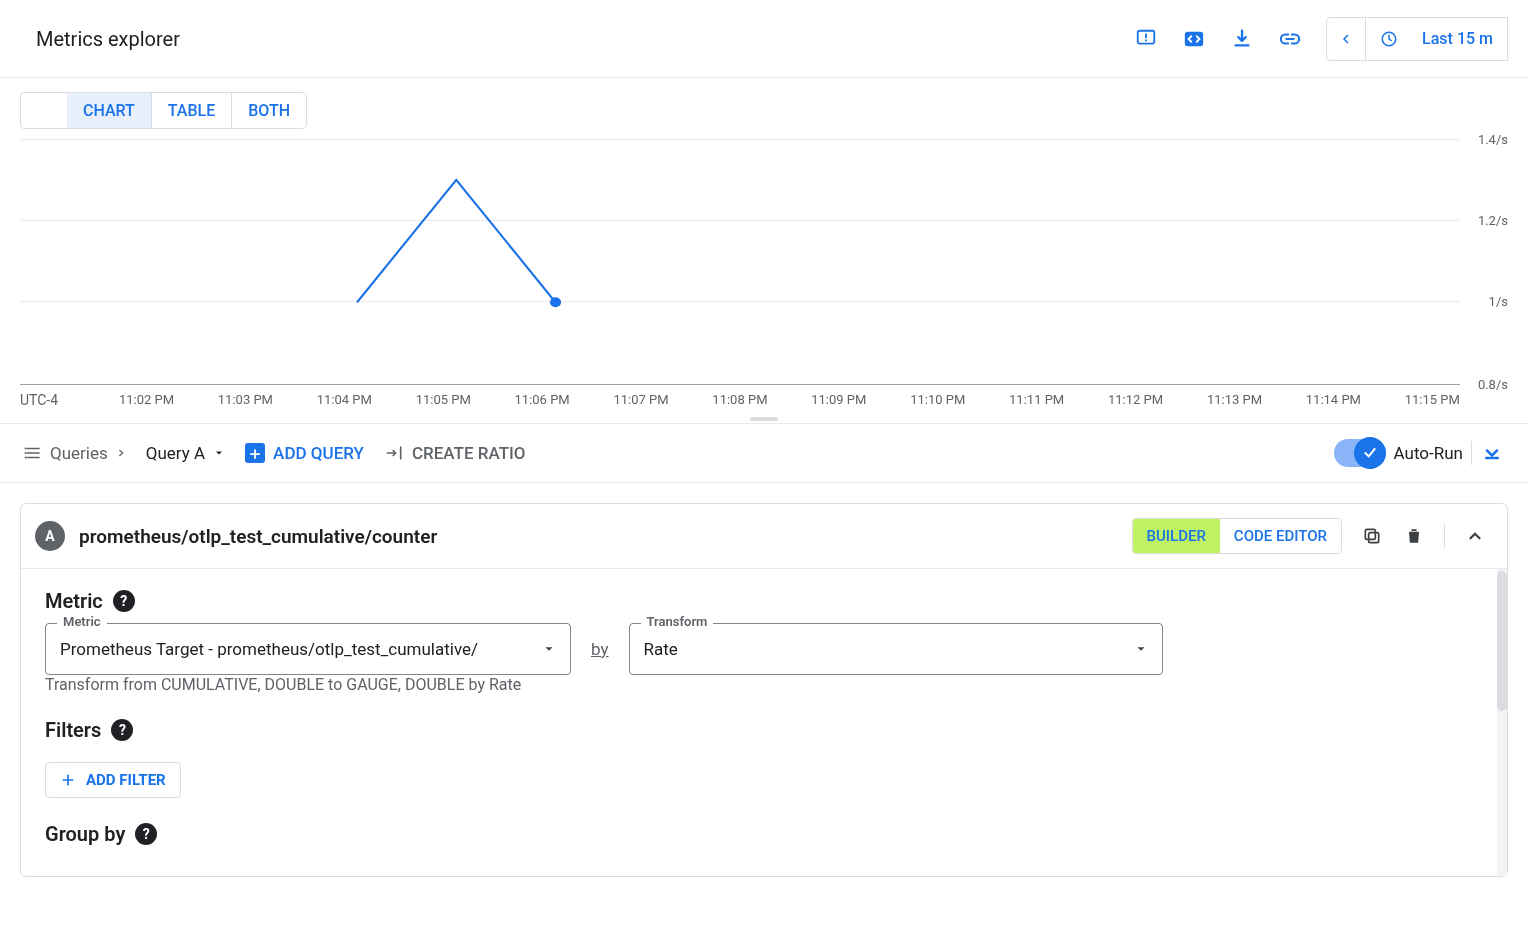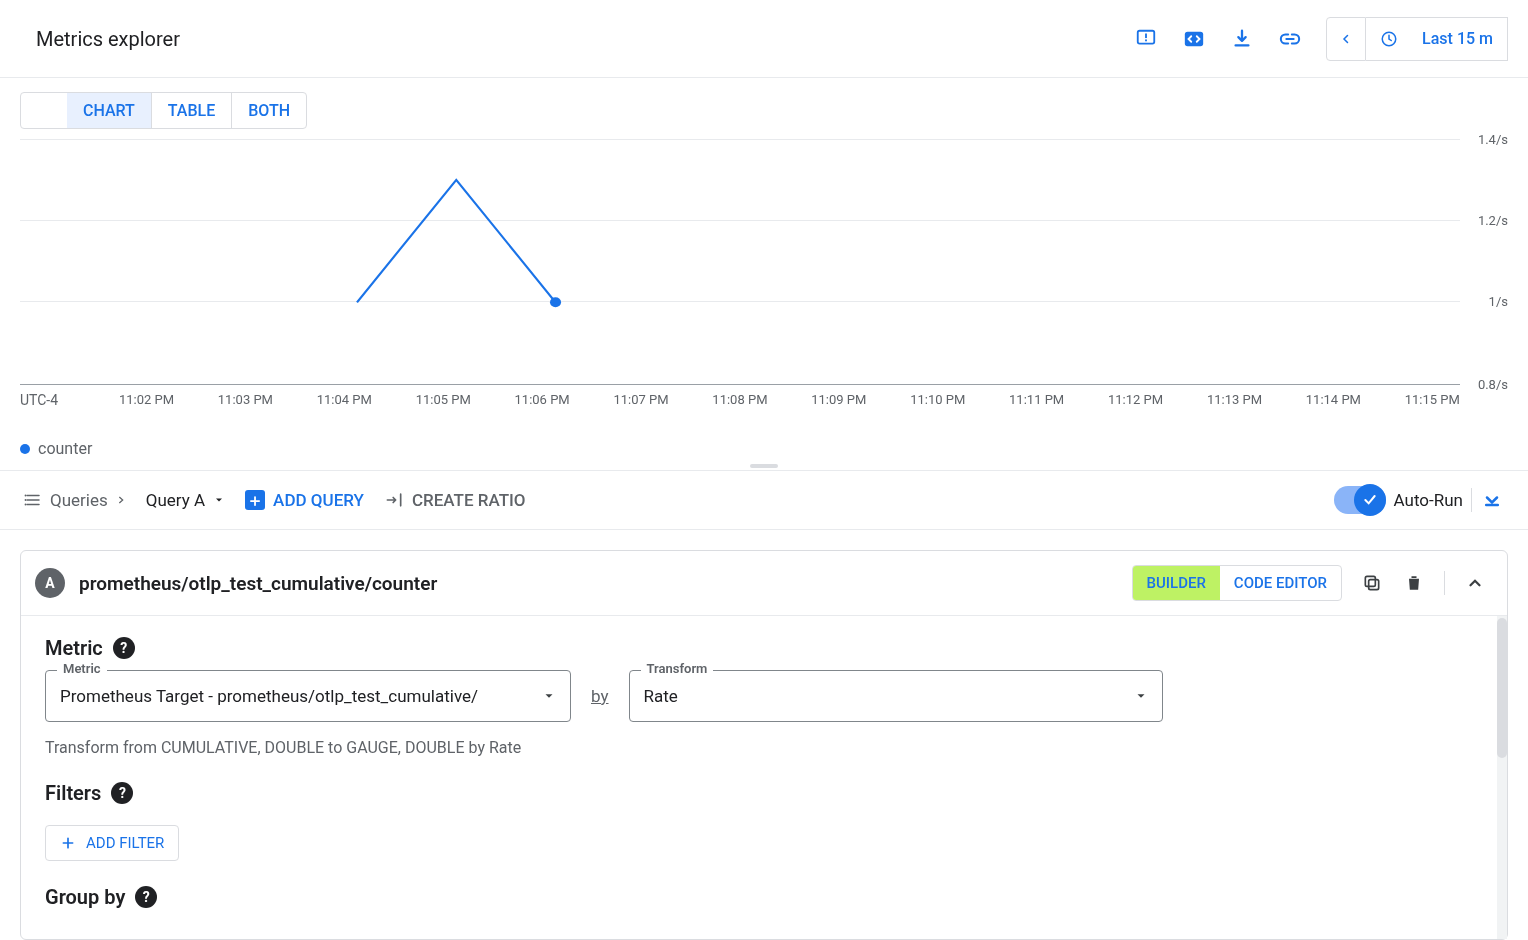--- a/index.html
+++ b/index.html
@@ -61,22 +61,22 @@
 .section-title { font-size:20px; font-weight:600; display:flex; align-items:center; gap:10px; margin-bottom:10px; }
 .help-dot { width:22px; height:22px; border-radius:50%; background:#202124; color:#fff; display:flex; align-items:center; justify-content:center; font-size:14px; font-weight:700; cursor:pointer; }
 .field-row { display:flex; align-items:center; gap:20px; margin-top:6px; }
 .field { position:relative; }
 .field-label { position:absolute; top:-9px; left:12px; background:#fff; padding:0 6px; font-size:13px; color:#5f6368; font-weight:600; }
 .field-box { border:1px solid #80868b; border-radius:4px; height:52px; display:flex; align-items:center; justify-content:space-between; padding:0 14px; cursor:pointer; }
 .field-val { font-size:17px; color:#202124; white-space:nowrap; overflow:hidden; text-overflow:ellipsis; }
 .field.metric .field-box { width:526px; }
 .field.transform .field-box { width:534px; }
 .by-text { font-size:17px; color:#5f6368;text-decoration:underline; }
-.transform-note { font-size:16px; color:#5f6368; margin-top:16px; }
-.add-filter { margin-top:10px; border:1px solid #dadce0; border-radius:4px; padding:8px 14px; display:inline-flex; align-items:center; gap:10px; color:#1a73e8; font-weight:400; font-size:15px; cursor:pointer; }
+.transform-note { font-size:16px; color:#5f6368; margin-top:0; }
+.add-filter { margin-top:10px; border:1px solid #dadce0; border-radius:4px; padding:8px 14px; display:inline-flex; align-items:center; gap:10px; color:#1a73e8; font-weight:700; font-size:15px; cursor:pointer; }
 
 .black { color:#3c4043; }
 </style>
 </head>
 <body>
 
 <div class="header">
   <div class="header-title">Metrics explorer</div>
   <div class="header-actions">
     <span class="icon-btn">
@@ -154,24 +154,20 @@
     <span class="x-tick">11:07 PM</span>
     <span class="x-tick">11:08 PM</span>
     <span class="x-tick">11:09 PM</span>
     <span class="x-tick">11:10 PM</span>
     <span class="x-tick">11:11 PM</span>
     <span class="x-tick">11:12 PM</span>
     <span class="x-tick">11:13 PM</span>
     <span class="x-tick">11:14 PM</span>
     <span class="x-tick">11:15 PM</span>
   </div>
-  <div class="legend">
-    <span class="legend-dot"></span>
-    <span class="legend-lbl">counter</span>
-  </div>
 </div>
 
 <div class="drag-handle">
     <span></span>
   </div>
 
 <div class="query-bar">
   <div class="qb-left">
     <div class="qb-item">
       <svg width="18" height="18" viewBox="0 0 24 24">

